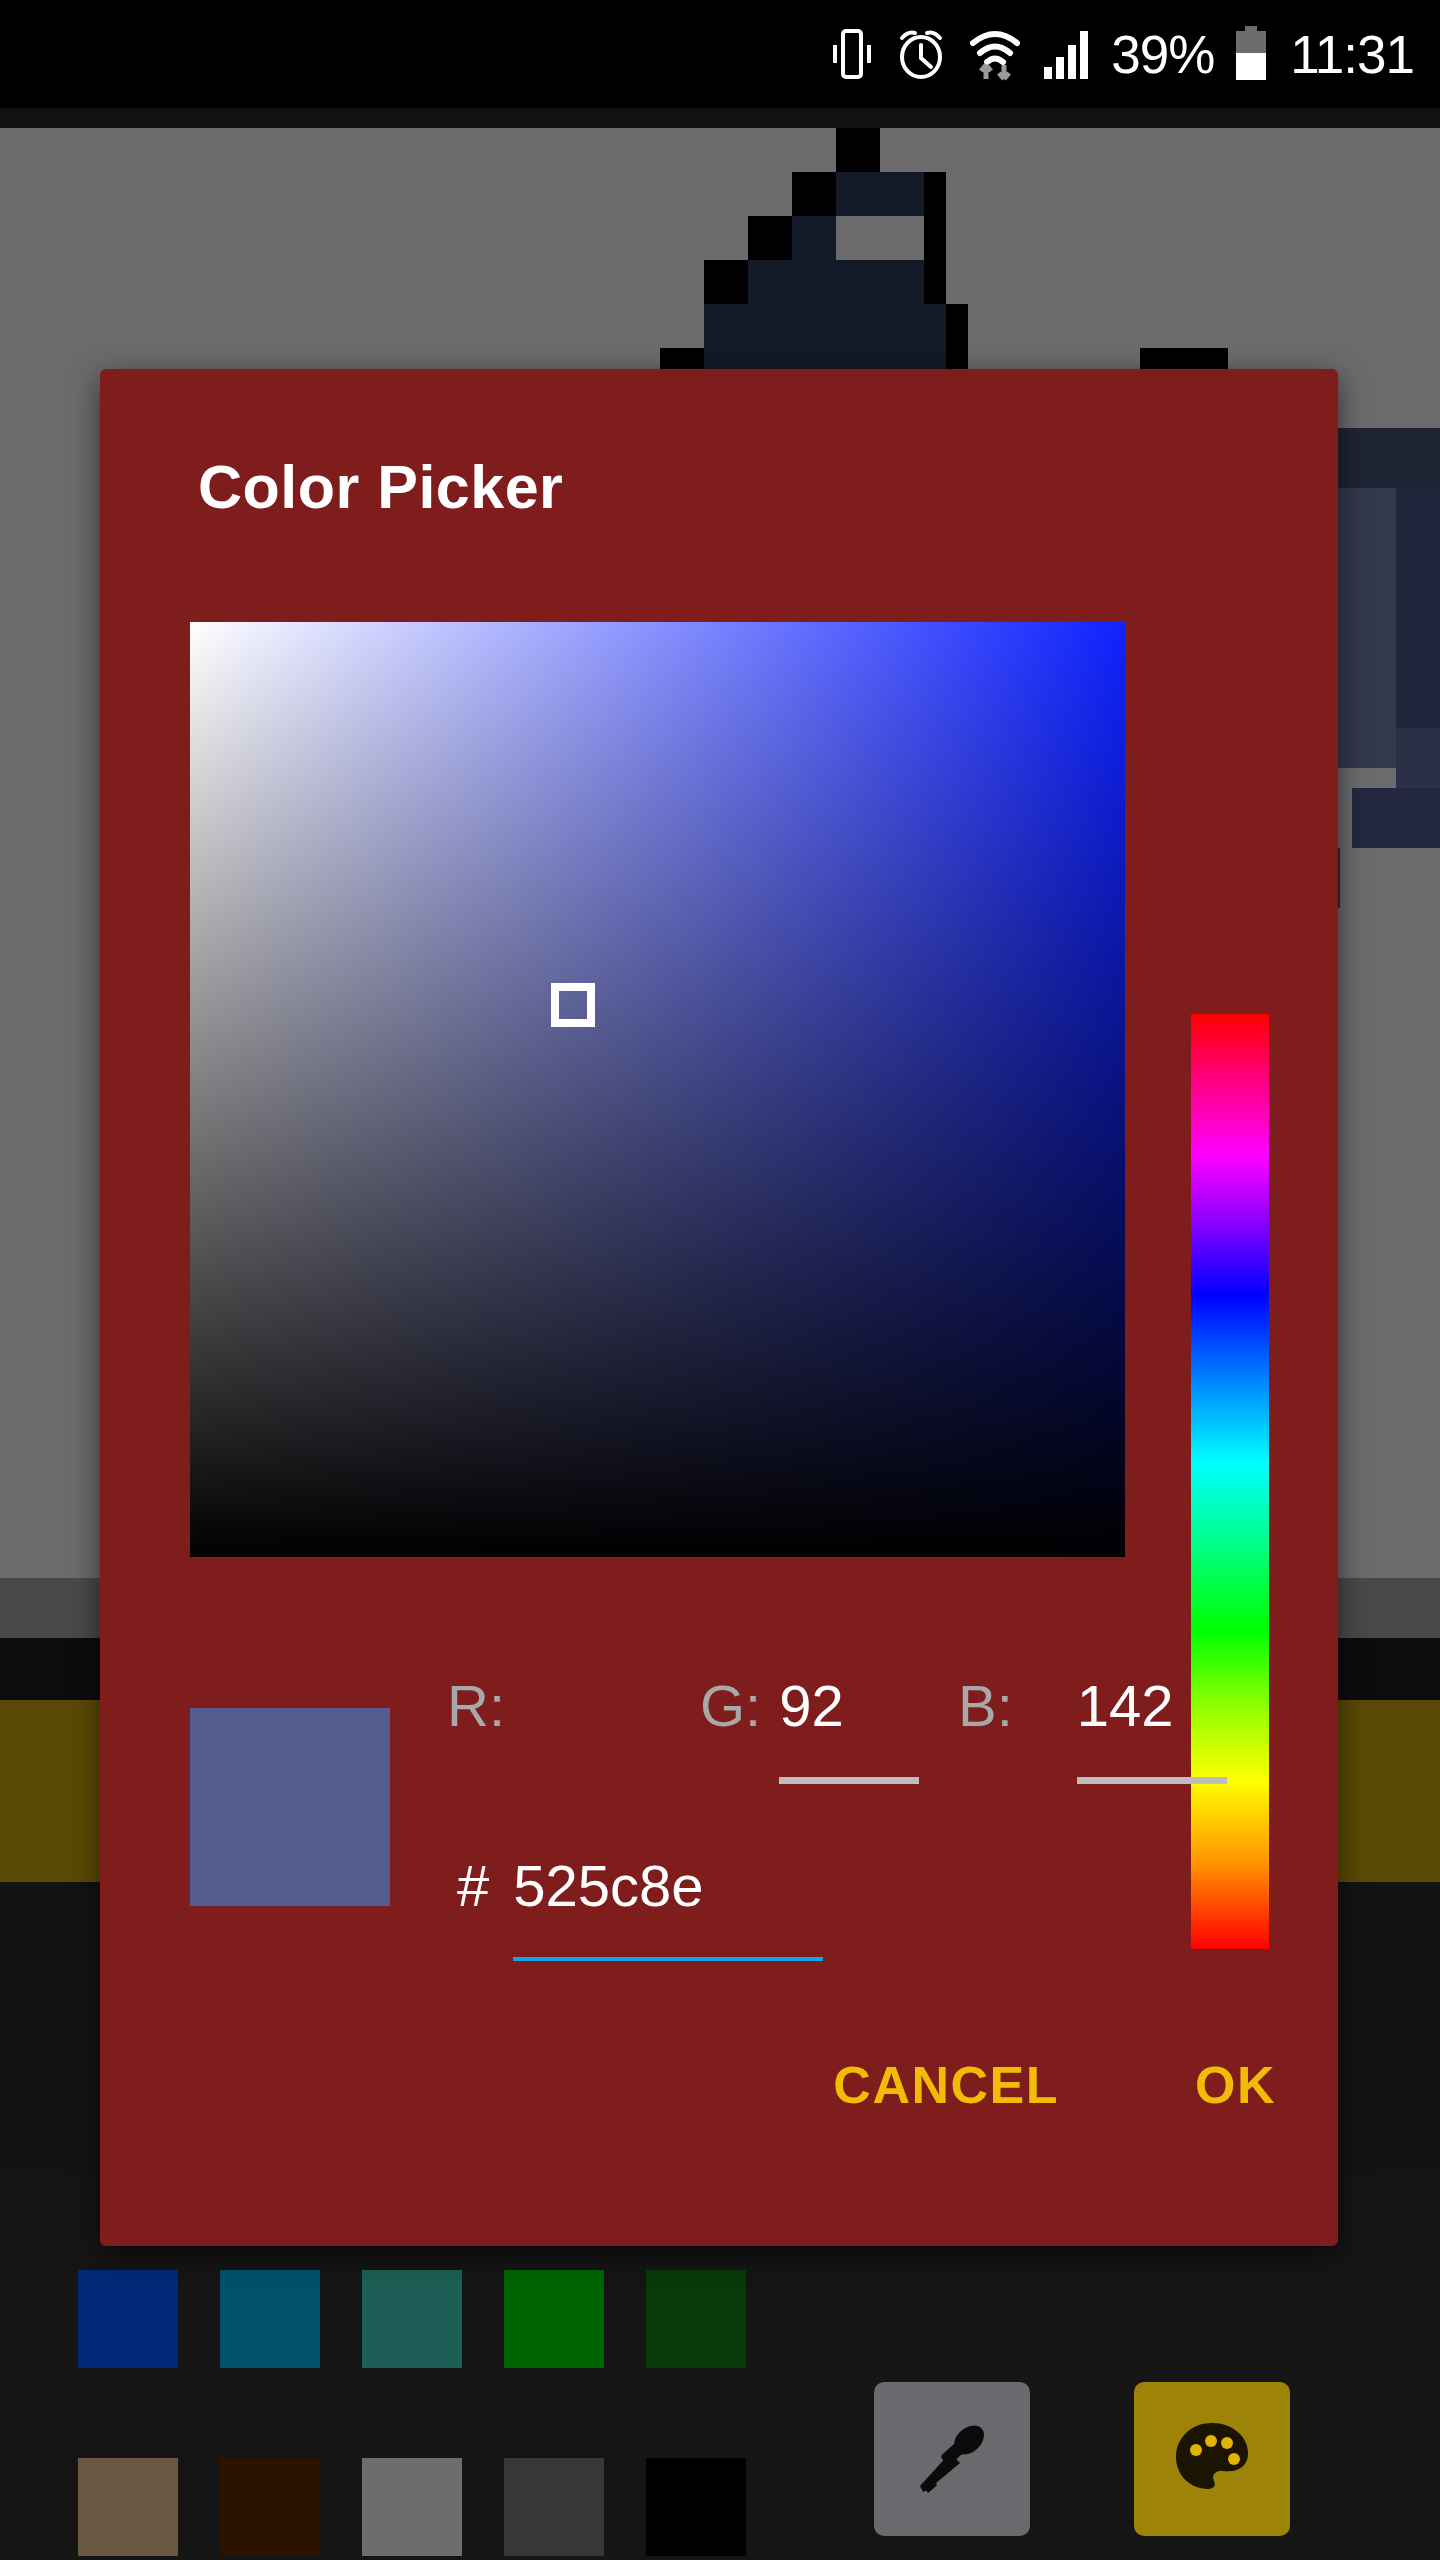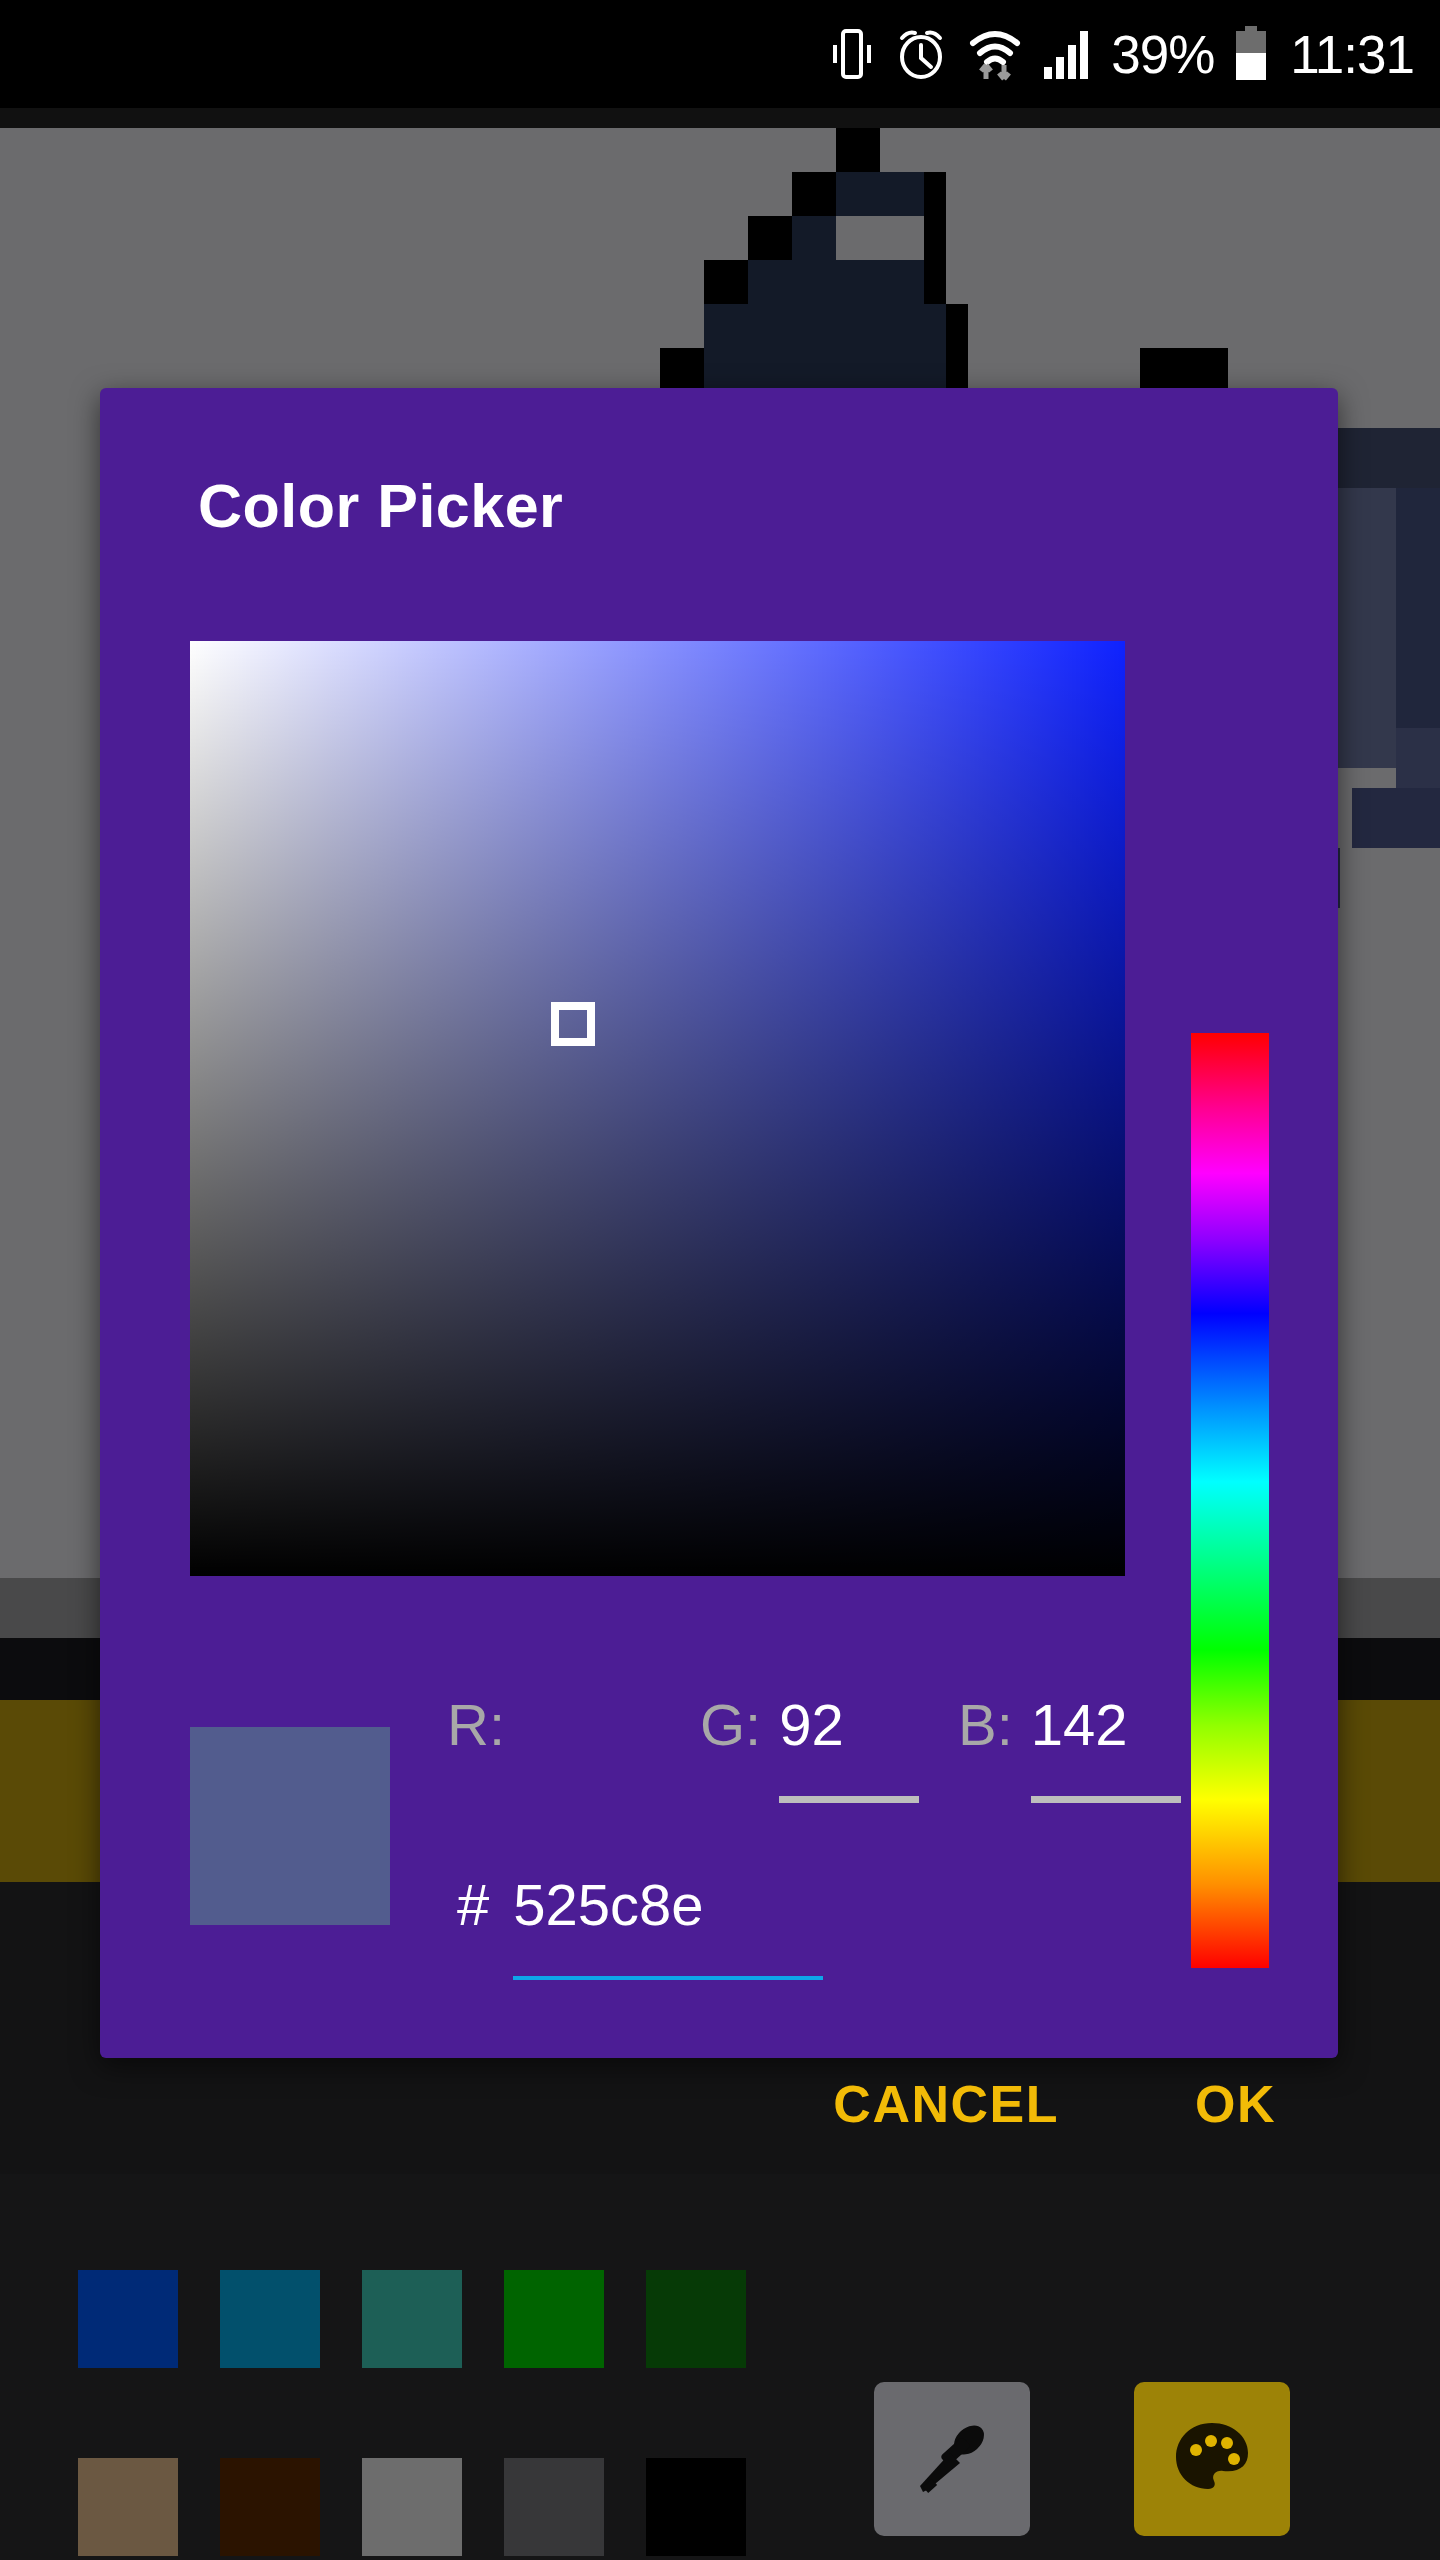--- a/index.html
+++ b/index.html
@@ -136,24 +136,24 @@
   }
   #palette-button {
     left: 1134px; top: 2382px;
     background: #9d8307;
   }
 
   
   #color-picker-dialog {
     position: absolute;
     left: 100px;
-    top: 388px;
+    top: 369px;
     width: 1238px;
-    height: 1670px;
-    background: #4c1d95;
+    height: 1877px;
+    background: #7f1d1d;
     border-radius: 6px;
     box-shadow: 0 8px 28px rgba(0,0,0,0.55);
     box-sizing: border-box;
   }
   #dialog-title {
     position: absolute;
     left: 98px;
     top: 88px;
     color: #ffffff;
     font-size: 61px;
@@ -238,21 +238,21 @@
     padding-bottom: 42px;
     border-bottom: 7px solid #bdbdbd;
     text-align: left;
   }
   .rgb-field.focused {
     border-bottom-color: #f2bb07;
   }
   #rgb-group-r { left: 347px; }
   #rgb-group-g { left: 600px; }
   #rgb-group-b { left: 858px; }
-  #rgb-field-b { min-width: 150px; }
+  #rgb-field-b { min-width: 150px; margin-left: 46px; }
 
   #hex-group {
     position: absolute;
     left: 357px;
     top: 1488px;
     display: flex;
     align-items: baseline;
   }
   #hex-hash {
     color: #ffffff;

